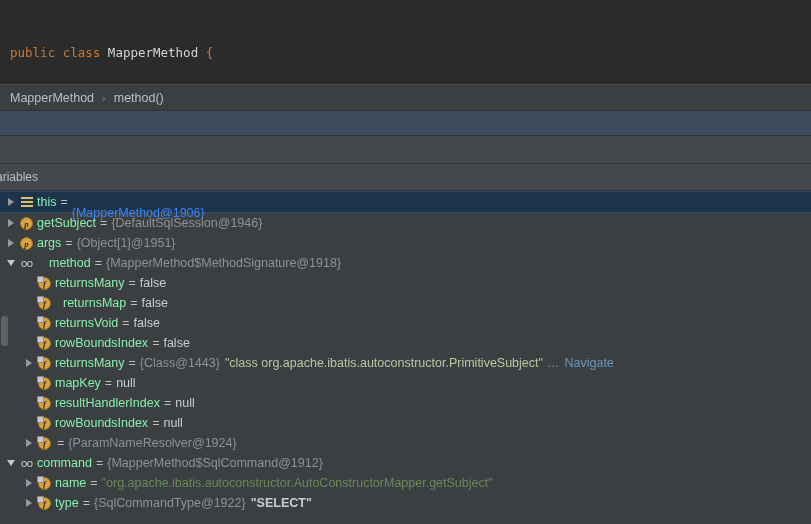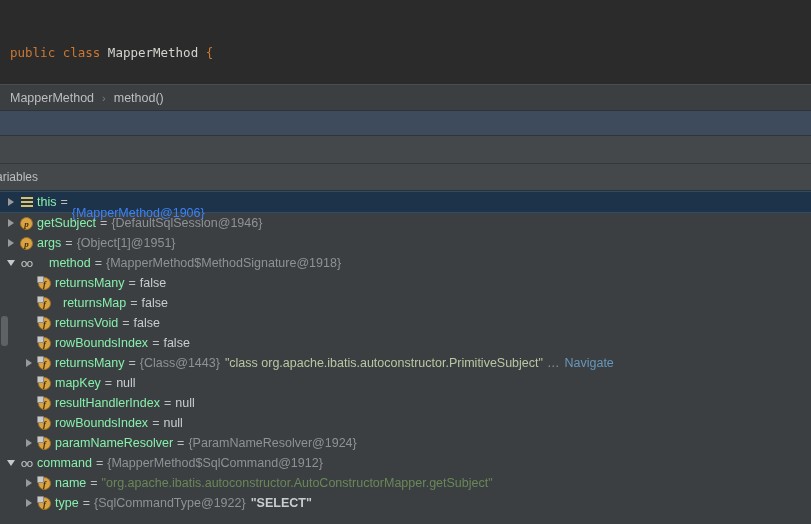--- a/index.html
+++ b/index.html
@@ -322,21 +322,20 @@
         <span class="veq">=</span>
         <span class="vnull">null</span>
       </div>
       <div class="row ind1">
         <span class="twisty">
           <span class="tri closed"></span>
         </span>
         <span class="icon">
           <span class="ico-badge field">f</span>
         </span>
-        <span class="vname" style="margin-left: 2px;">paramNameResolver</span>
         <span class="veq">=</span>
         <span class="vref">{ParamNameResolver@1924}</span>
       </div>
       <div class="row ind0">
         <span class="twisty">
           <span class="tri open"></span>
         </span>
         <span class="icon">
           <span class="ico-oo">oo</span>
         </span>

